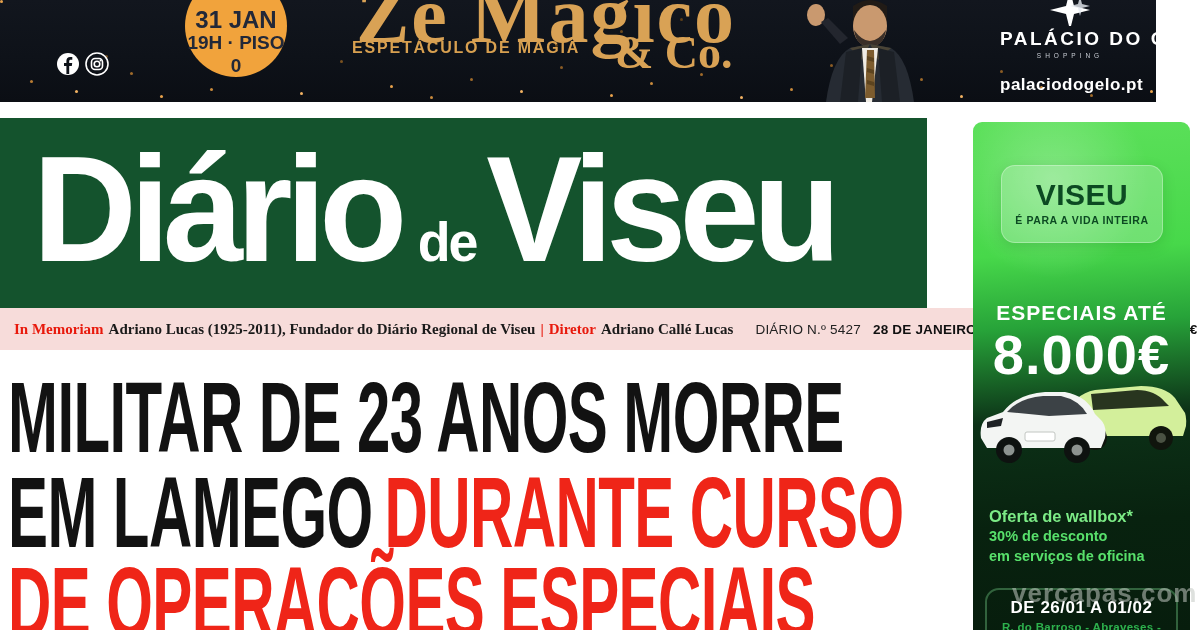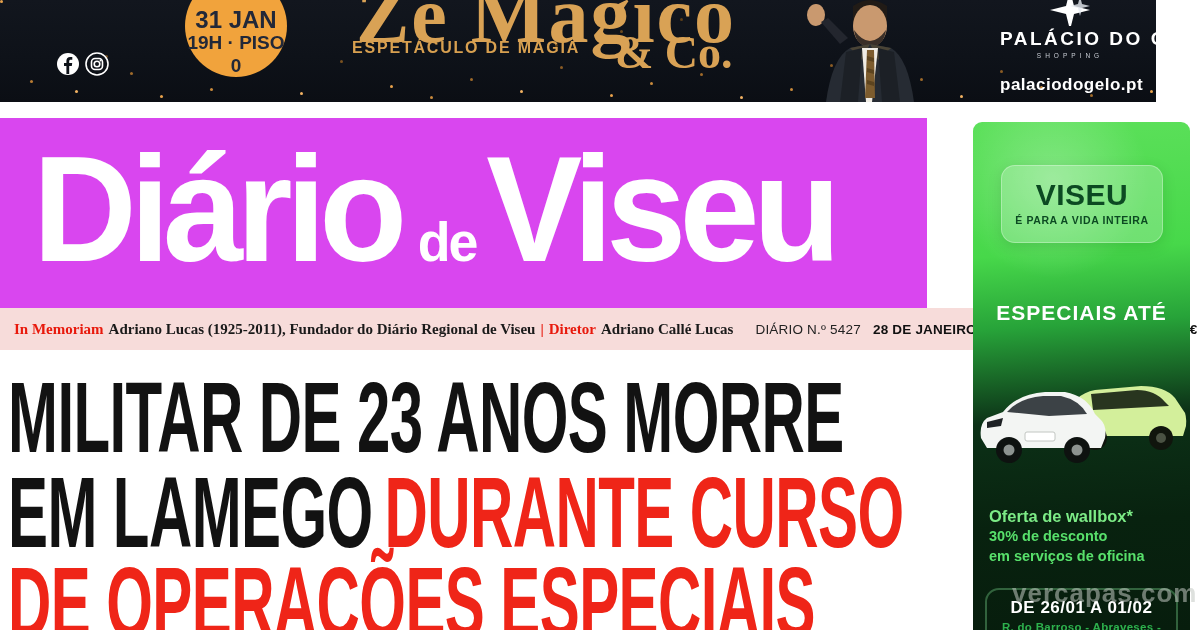--- a/index.html
+++ b/index.html
@@ -30,21 +30,21 @@
   .z-co{position:absolute;left:615px;top:26px;font-family:"Liberation Serif",serif;
         font-weight:700;font-size:46px;color:#d9a255;white-space:nowrap;}
   .magician{position:absolute;left:788px;top:0;}
   .venue{position:absolute;left:1000px;top:0;width:140px;text-align:center;color:#fff;}
   .venue-star{margin:-4px auto 2px;display:block;}
   .venue-name{font-size:19px;font-weight:700;letter-spacing:2.5px;white-space:nowrap;}
   .venue-sub{font-size:6.5px;letter-spacing:4px;color:#c9cdd4;margin-top:2px;}
   .venue-url{font-size:17px;font-weight:700;margin-top:16px;letter-spacing:.5px;}
 
   
-  .masthead{position:absolute;left:0;top:118px;width:927px;height:190px;background:#d946ef;
+  .masthead{position:absolute;left:0;top:118px;width:927px;height:190px;background:#14532d;
             display:flex;align-items:flex-end;overflow:hidden;}
   .mast-inner{display:flex;align-items:baseline;transform:scaleX(.96);transform-origin:left bottom;
               padding:0 0 24px 34px;color:#fff;white-space:nowrap;}
   .mast-big{font-size:150px;font-weight:700;letter-spacing:-7px;line-height:1;}
   .mast-de{font-size:56px;font-weight:700;margin:0 10px 0 18px;letter-spacing:-2px;}
 
   
   .strip{position:absolute;left:0;top:308px;width:1101px;height:42px;background:#f7dcda;
          display:flex;align-items:center;box-sizing:border-box;padding:0 14px;white-space:nowrap;}
   .strip .serif{font-family:"Liberation Serif",serif;font-weight:700;font-size:15px;color:#1a1a1a;}
@@ -176,20 +176,21 @@
     </div>
     <div class="headline-line hl3">DE OPERAÇÕES ESPECIAIS</div>
   </main>
 
   <aside class="ad">
     <div class="glass">
       <div class="glass-title">VISEU</div>
       <div class="glass-sub">É PARA A VIDA INTEIRA</div>
     </div>
     <div class="promo-label">ESPECIAIS ATÉ</div>
+    <div class="promo-value">8.000€</div>
 
     <svg class="cars" width="217" height="130" viewBox="0 0 217 130">
 
       <path d="M96 62 Q100 40 122 36 L168 32 Q192 32 202 44 L210 56 Q214 60 213 72 L210 82 L98 82 Q92 72 96 62 Z" fill="#d3ef9b"></path>
       <path d="M118 40 L164 36 Q182 36 192 48 L196 52 L120 56 Z" fill="#28351f"></path>
       <circle cx="122" cy="84" r="12" fill="#10150d"></circle>
         <circle cx="122" cy="84" r="5" fill="#4a5243"></circle>
       <circle cx="188" cy="84" r="12" fill="#10150d"></circle>
         <circle cx="188" cy="84" r="5" fill="#4a5243"></circle>
 

